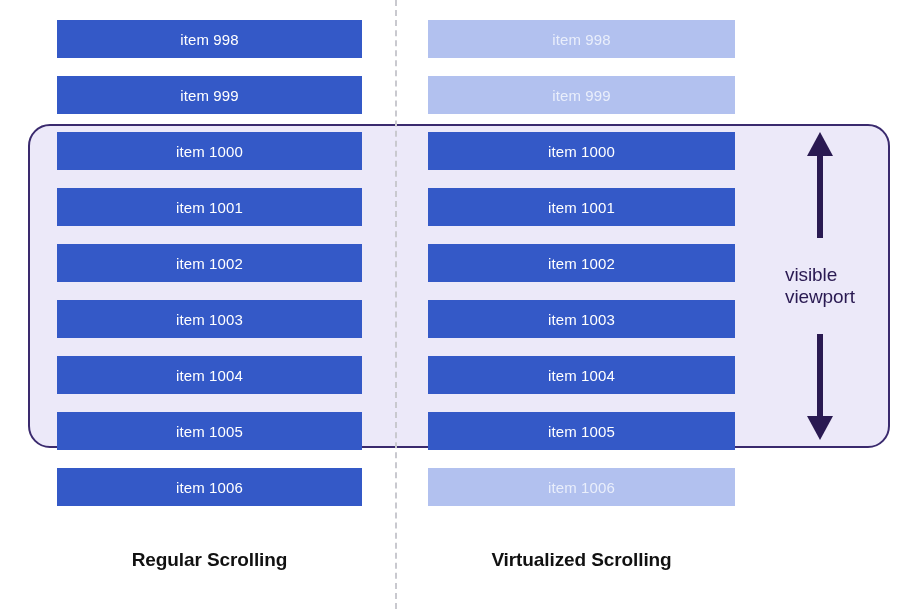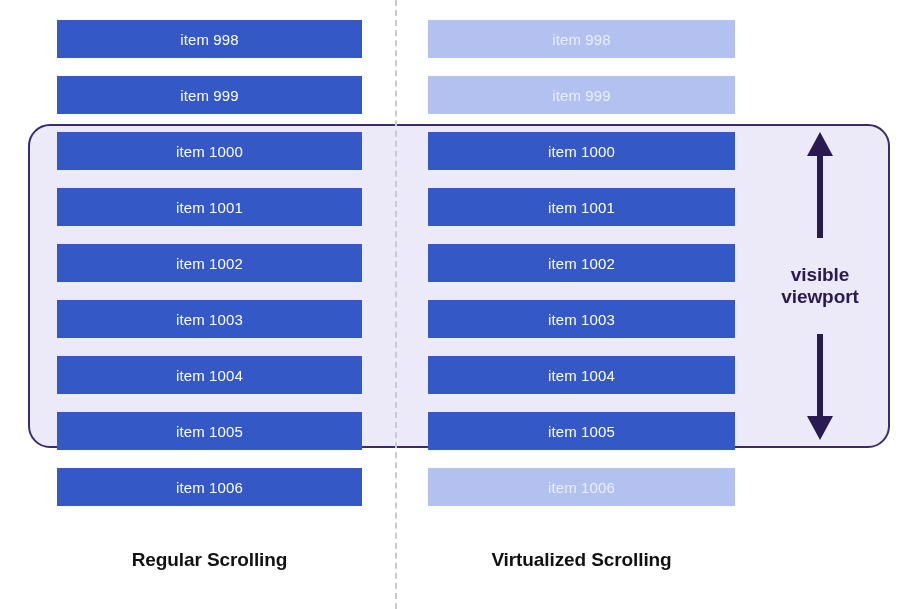--- a/index.html
+++ b/index.html
@@ -86,23 +86,23 @@
     display: flex;
     flex-direction: column;
     align-items: center;
     justify-content: space-between;
   }
   .arrow-svg {
     display: block;
   }
   .viewport-label {
     font-size: 19px;
-    font-weight: bold;
+    font-weight: normal;
     color: #2a1a52;
-    text-align: center;
+    text-align: left;
     line-height: 1.18;
     letter-spacing: -0.1px;
   }
   .viewport-label span { display: block; }
 
   
   .caption {
     position: absolute;
     top: 549px;
     font-size: 19px;

